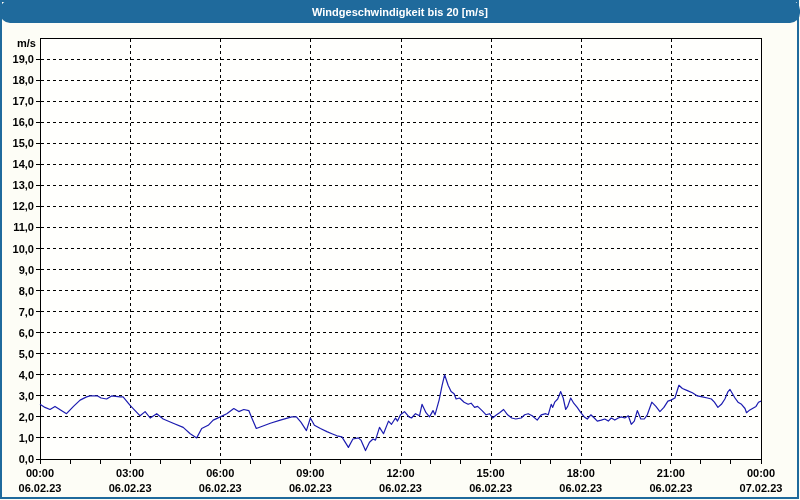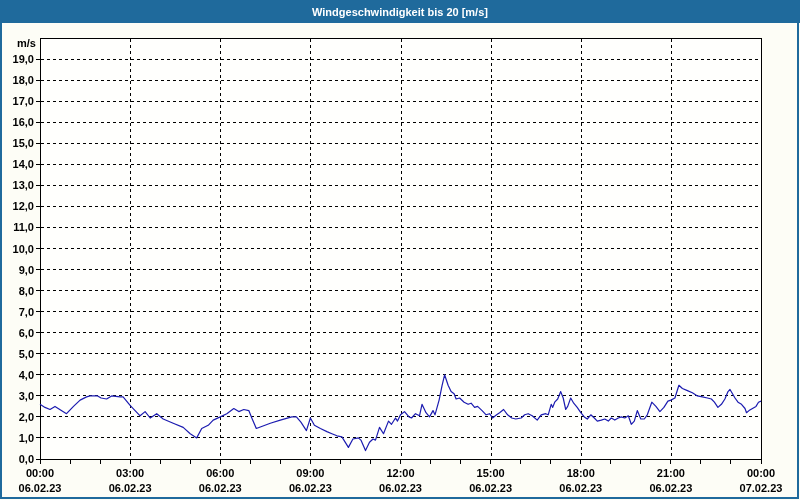--- a/index.html
+++ b/index.html
@@ -19,21 +19,21 @@
   .chart-svg text{
     font-family:"Liberation Sans",sans-serif;
     font-weight:bold;
     fill:#000000;
   }
 </style>
 </head>
 <body>
 
 <div class="window">
-  <div class="titlebar" style="background: rgb(31, 106, 156);">
+  <div class="titlebar" style="background: rgb(31, 106, 156); border-radius: 10px;">
     <span>Windgeschwindigkeit bis 20 [m/s]</span>
   </div>
   <svg id="chart-svg" class="chart-svg" width="800" height="500">
       <rect x="1" y="1" width="797" height="497" fill="none" stroke="#1f6a9c" stroke-width="2" shape-rendering="crispEdges"></rect>
       <rect x="40" y="38" width="721" height="421" fill="#fffffd" stroke="#000000" stroke-width="1" shape-rendering="crispEdges"></rect>
       <line x1="36" y1="459" x2="40" y2="459" stroke="#000000" stroke-width="1" shape-rendering="crispEdges"></line>
       <text x="34" y="463" text-anchor="end" font-size="11px">0,0</text>
       <line x1="41" y1="437.95" x2="760" y2="437.95" stroke="#000000" stroke-width="1" stroke-dasharray="3 3" shape-rendering="crispEdges"></line>
       <line x1="36" y1="437.95" x2="40" y2="437.95" stroke="#000000" stroke-width="1" shape-rendering="crispEdges"></line>
       <text x="34" y="441.95" text-anchor="end" font-size="11px">1,0</text>

